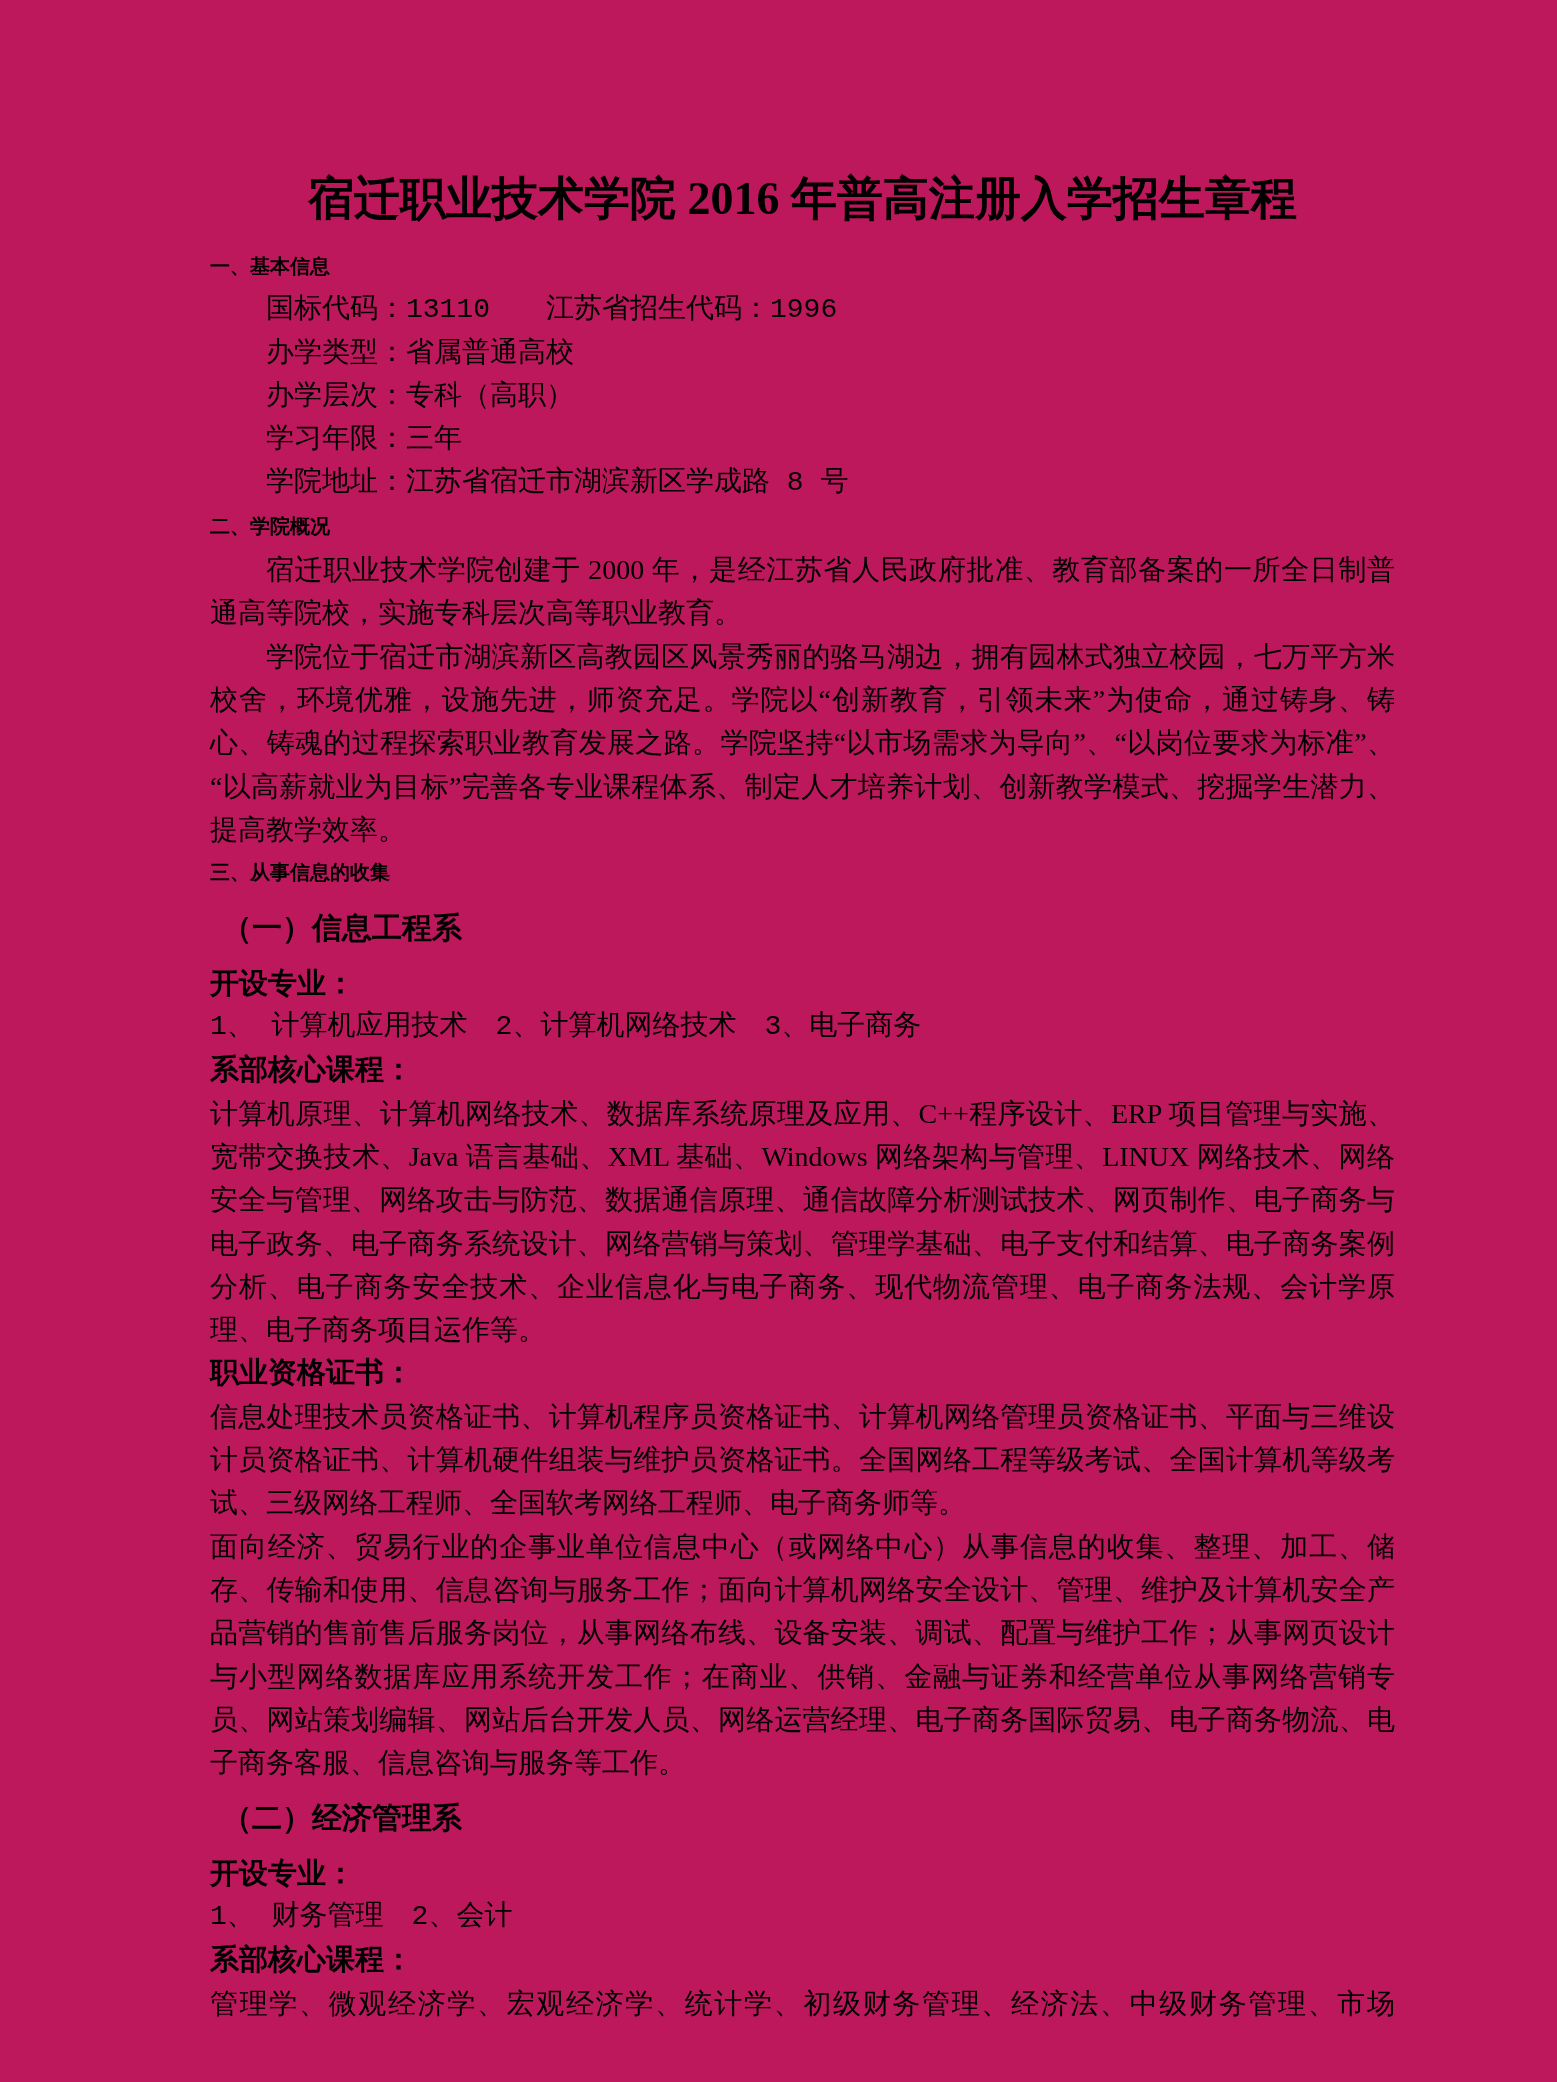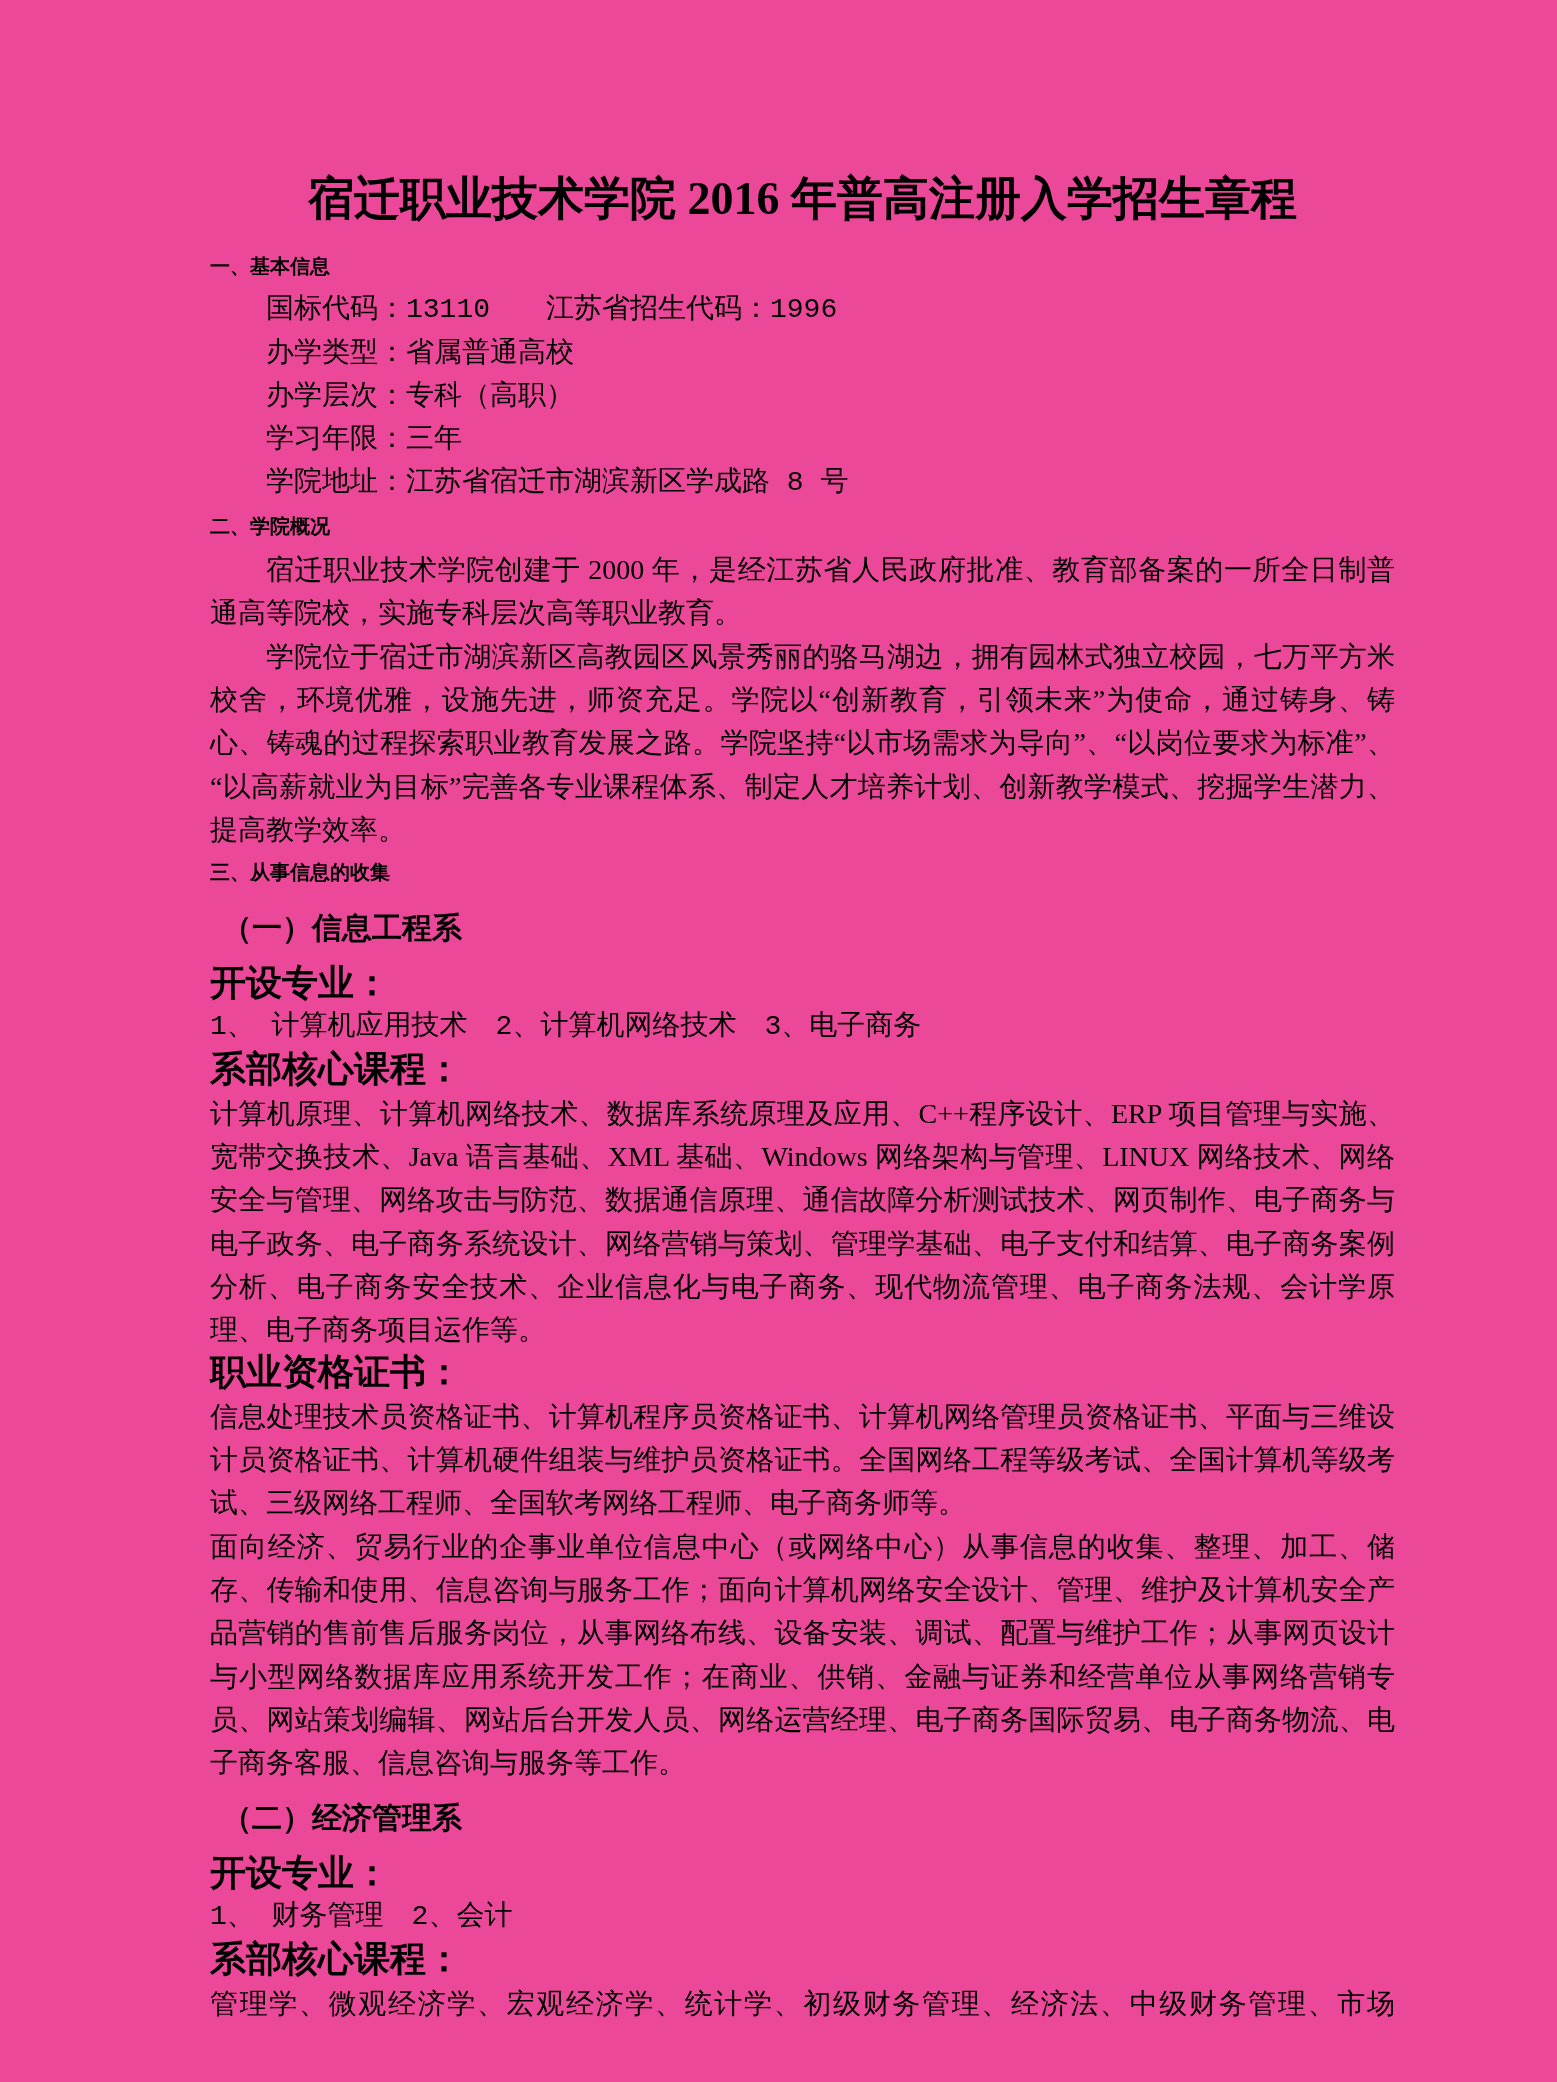--- a/index.html
+++ b/index.html
@@ -5,21 +5,21 @@
   html, body {
     margin: 0;
     padding: 0;
     background: #ffffff;
   }
   .page {
     position: relative;
     width: 1557px;
     height: 2082px;
     box-sizing: border-box;
-    background: #ec4899;
+    background: #be185d;
     color: #000000;
     font-family: "Liberation Serif", "DejaVu Serif", serif;
     padding: 163px 162px 0 210px;
     overflow: hidden;
   }
   .doc-title {
     font-size: 46px;
     font-weight: bold;
     line-height: 72px;
     text-align: center;
@@ -32,21 +32,21 @@
     line-height: 43.3px;
     margin: 0;
   }
   .h3 {
     font-size: 30px;
     font-weight: bold;
     line-height: 43.3px;
     margin: 12px;
   }
   .label {
-    font-size: 36px;
+    font-size: 29px;
     font-weight: bold;
     line-height: 43.3px;
     margin: 0;
   }
   .body-line {
     font-size: 28px;
     line-height: 43.3px;
     margin: 0;
     font-family: Liberation Mono, monospace;
   }

